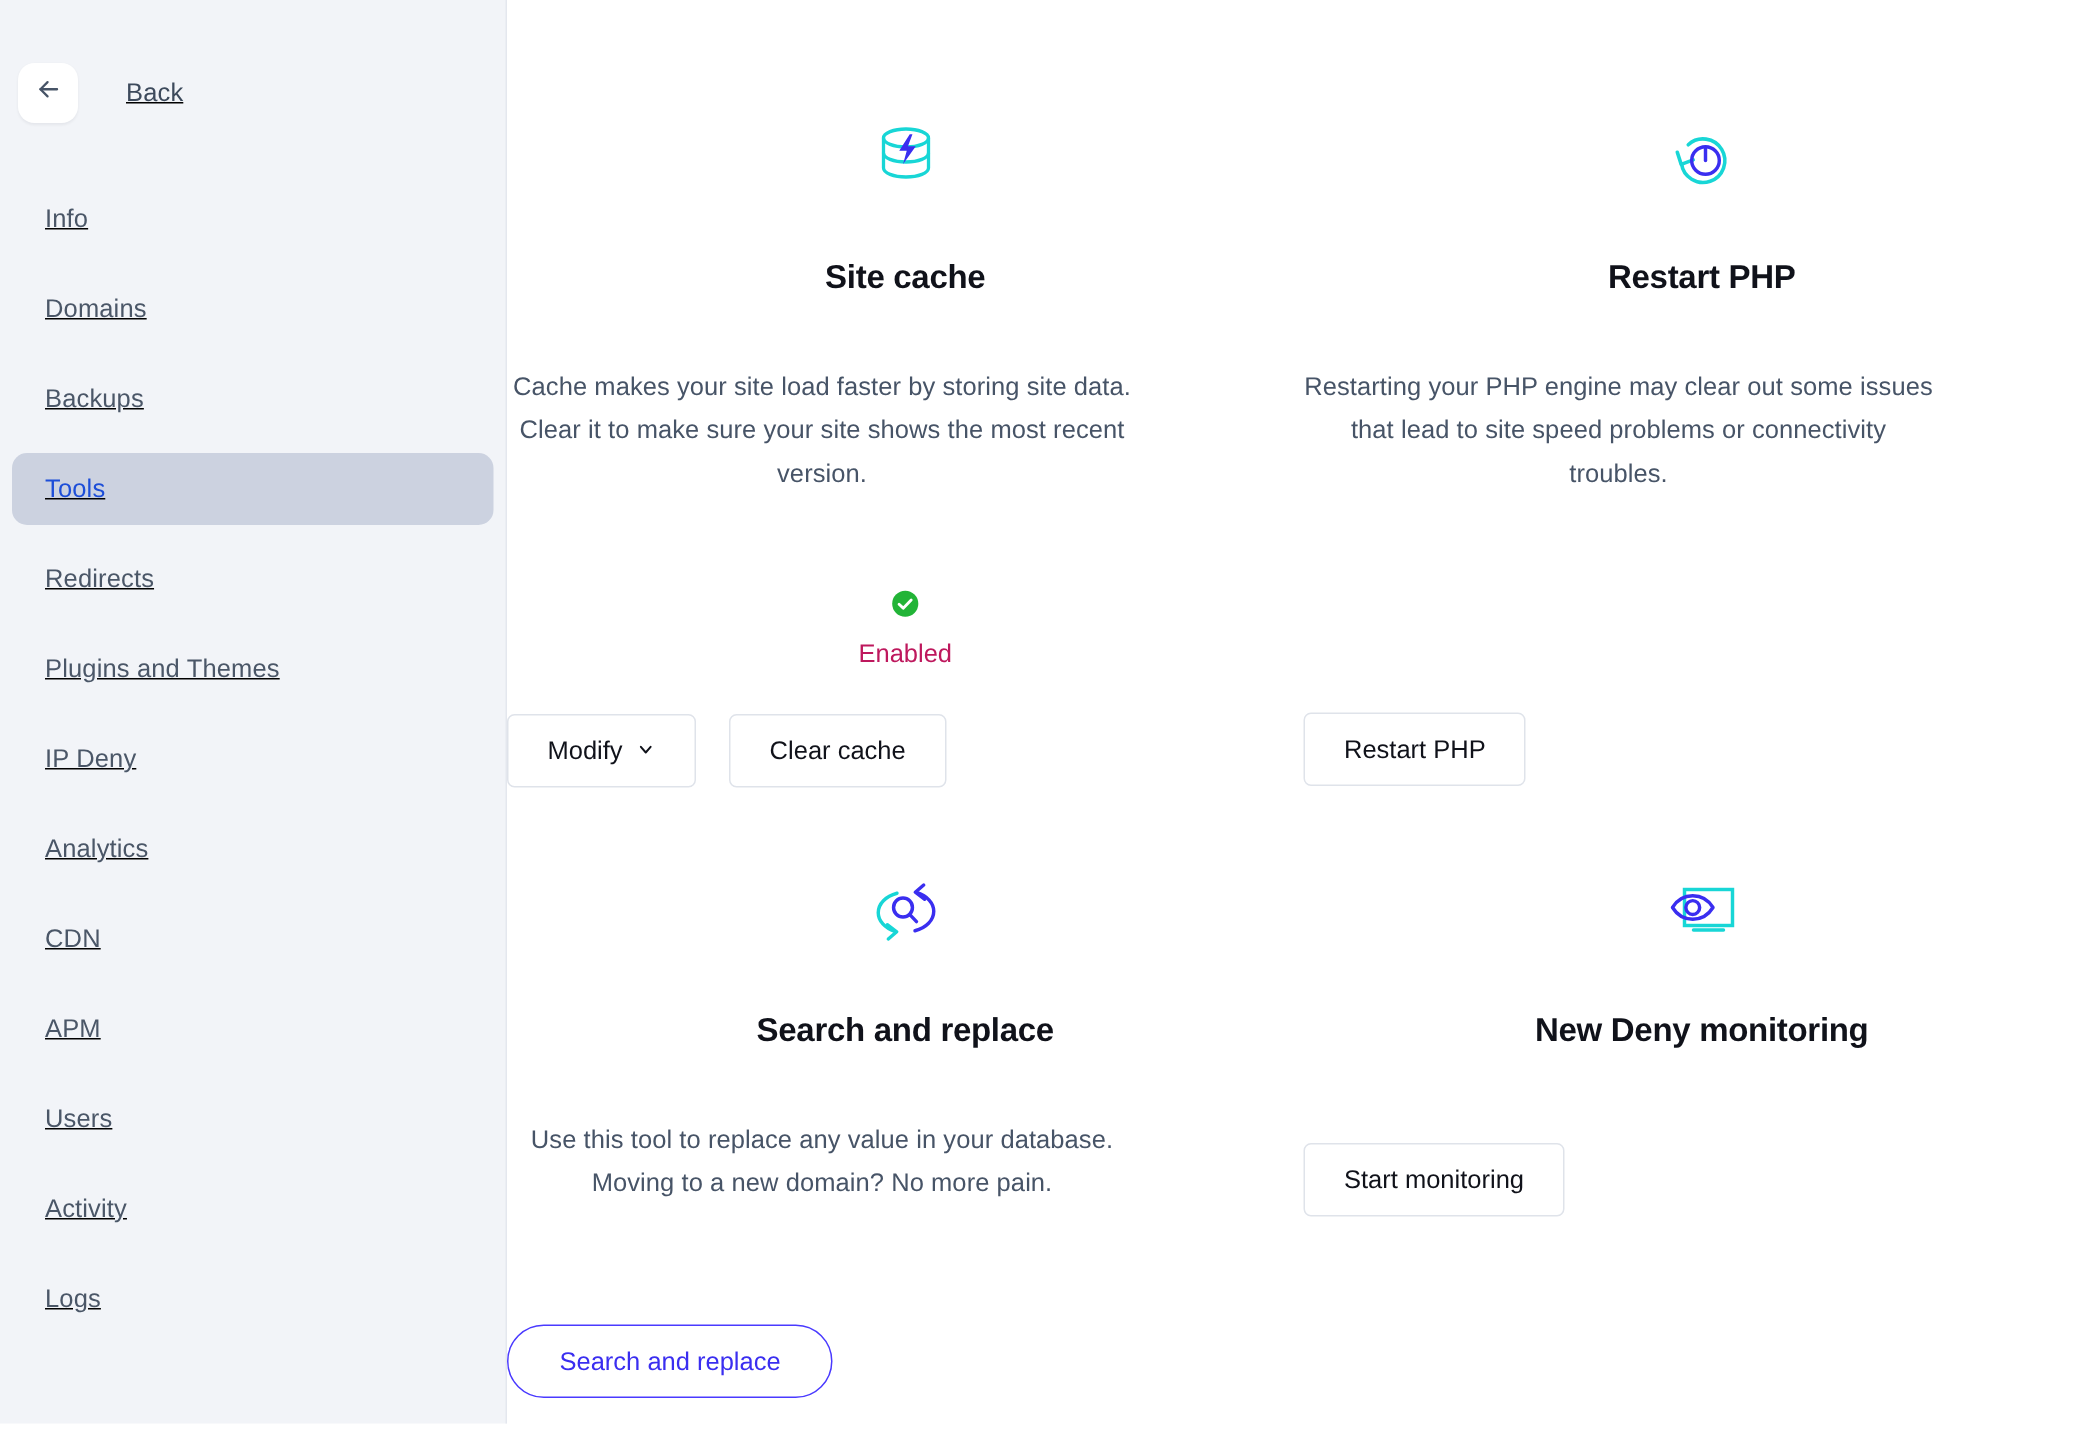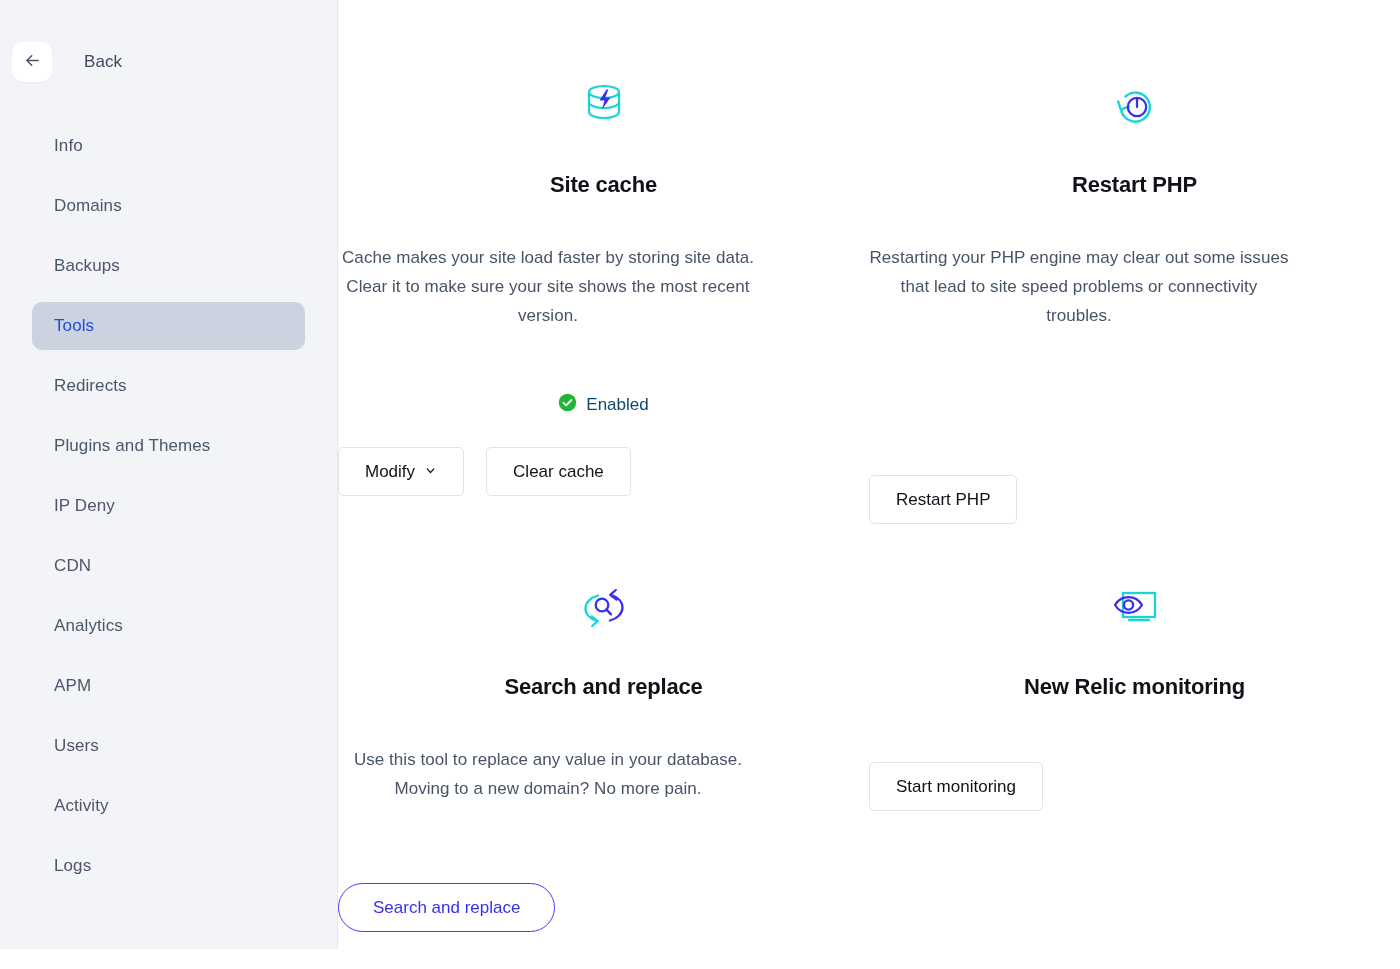--- a/index.html
+++ b/index.html
@@ -19,20 +19,21 @@
 
   
   .sidebar {
     width: 338px;
     flex: 0 0 338px;
     height: 949px;
     background: #f2f4f8;
     border-right: 1px solid #e4e7ee;
     padding: 0;
     position: relative;
+    text-decoration: underline;
   }
   .back-row {
     display: flex;
     align-items: center;
     padding: 38px 0 0 12px;
     height: 86px;
   }
   .back-btn {
     width: 40px; height: 40px;
     background: #ffffff;
@@ -45,21 +46,21 @@
     flex: 0 0 40px;
   }
   .back-label {
     margin-left: 32px;
     font-size: 17px;
     color: #3d4a5c;
     letter-spacing: .1px;
   }
   .nav {
     margin-top: 36px;
-    padding: 0 32px;
+    padding: 0 8px;
   }
   .nav-item {
     height: 48px;
     display: flex;
     align-items: center;
     padding-left: 22px;
     border-radius: 10px;
     font-size: 17px;
     color: #4b5768;
     cursor: pointer;
@@ -114,21 +115,22 @@
     max-width: 420px;
     letter-spacing: .05px;
   }
   .status-row {
     display: flex;
     align-items: center;
     justify-content: center;
     gap: 9px;
     margin-top: 46px;
     font-size: 17px;
-    color: #0c4a6e;
+    color: #be185d;
+    flex-direction: column;
   }
   .btn-row {
     display: flex;
     gap: 22px;
     margin-top: 30px;
   }
   .btn {
     min-height: 49px;
     padding: 0 26px;
     border-radius: 5px;
@@ -193,24 +195,24 @@
       <div class="nav-item">
         <span>Redirects</span>
       </div>
       <div class="nav-item">
         <span>Plugins and Themes</span>
       </div>
       <div class="nav-item">
         <span>IP Deny</span>
       </div>
       <div class="nav-item">
+        <span>Analytics</span>
+      </div>
+      <div class="nav-item">
         <span>CDN</span>
-      </div>
-      <div class="nav-item">
-        <span>Analytics</span>
       </div>
       <div class="nav-item">
         <span>APM</span>
       </div>
       <div class="nav-item">
         <span>Users</span>
       </div>
       <div class="nav-item">
         <span>Activity</span>
       </div>
@@ -300,21 +302,21 @@
 
       <section class="card row2">
         <div class="card-icon">
           <svg width="52" height="44" viewBox="0 0 52 44" fill="none">
             <rect x="14" y="7" width="32" height="24" stroke="#18d6d6" stroke-width="2.3"></rect>
             <line x1="20" y1="34" x2="40" y2="34" stroke="#18d6d6" stroke-width="2.3" stroke-linecap="round"></line>
             <path d="M6 19c3.2-5.2 7.7-7.8 13.5-7.8S29.8 13.8 33 19c-3.2 5.2-7.7 7.8-13.5 7.8S9.2 24.2 6 19z" stroke="#3a2ef0" stroke-width="2.3" fill="none" stroke-linejoin="round"></path>
             <circle cx="19.5" cy="19" r="4.6" stroke="#3a2ef0" stroke-width="2.3" fill="none"></circle>
           </svg>
         </div>
-        <h2 class="card-title">New Relic monitoring</h2>
+        <h2 class="card-title">New Deny monitoring</h2>
         <div class="btn-row btn-spacer-nr">
           <button class="btn">
             <span>Start monitoring</span>
           </button>
         </div>
       </section>
 
     </div>
   </main>
 </div>

